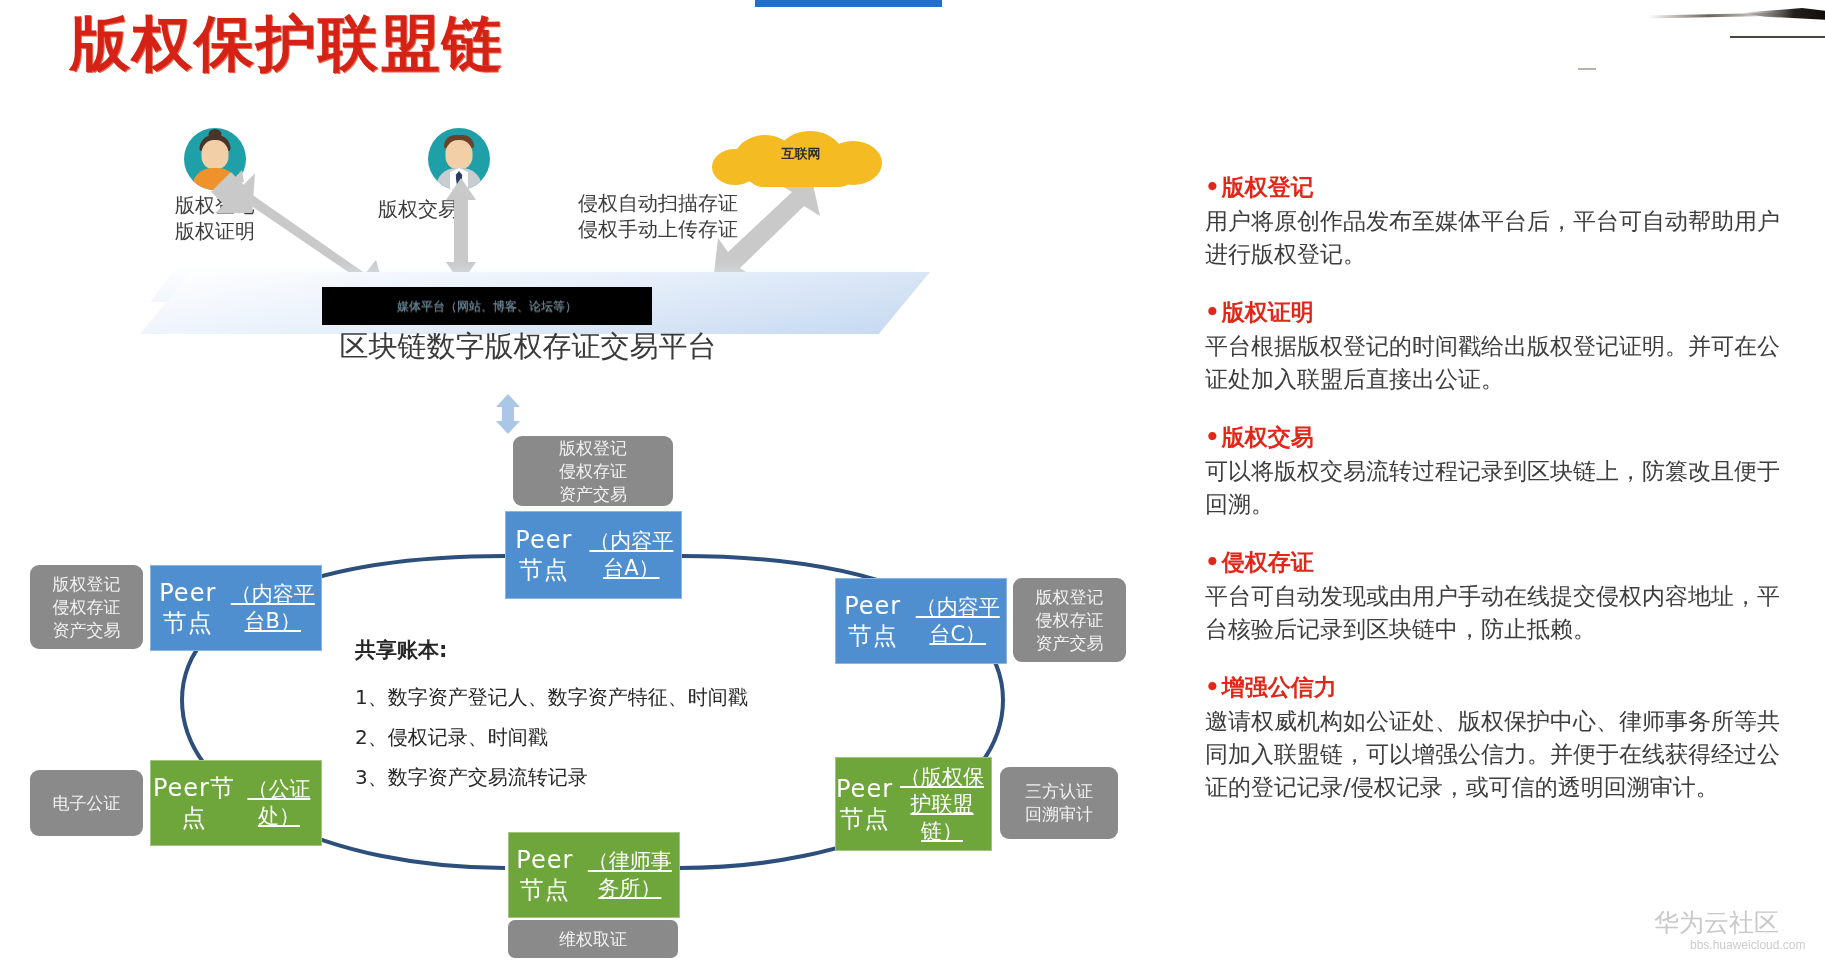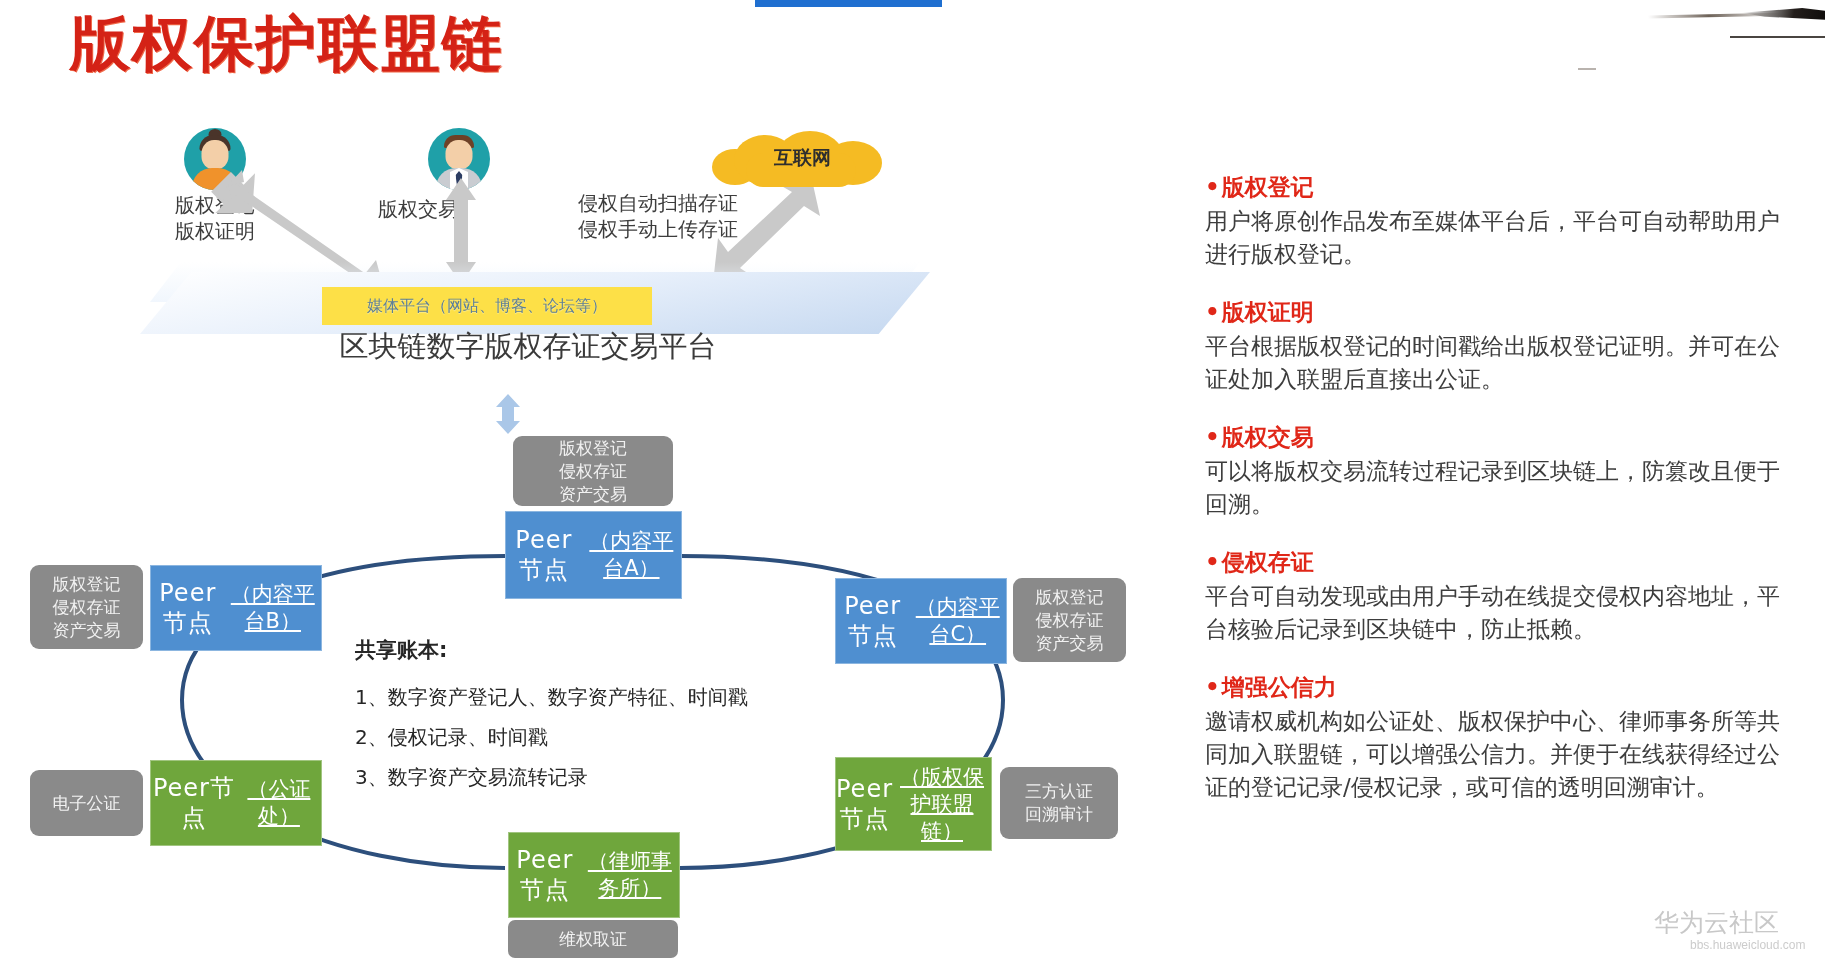--- a/index.html
+++ b/index.html
@@ -65,38 +65,38 @@
   
   .lbl{position:absolute;color:#3d3d3d;font-size:20px;line-height:26px;
     font-family:"DejaVu Sans","Liberation Sans",sans-serif;white-space:pre;}
 
   
   .arrow{position:absolute;}
 
   
   .cloud{position:absolute;left:712px;top:131px;width:172px;height:56px;}
   .cloud i{position:absolute;background:#f5bb23;border-radius:50%;display:block;}
-  .cloud-text{position:absolute;left:771px;top:145px;width:60px;text-align:right;
-    font-size:19px;color:#2e2e2e;font-weight:bold;
+  .cloud-text{position:absolute;left:771px;top:145px;width:60px;text-align:center;
+    font-size:13px;color:#2e2e2e;font-weight:bold;
     font-family:"DejaVu Sans","Liberation Sans",sans-serif;}
 
   
   .slab{
     position:absolute;left:140px;top:272px;width:790px;height:62px;
     background:linear-gradient(170deg,#ffffff 0%,#e8f0fb 45%,#c5d8f0 100%);
     clip-path:polygon(6.5% 0%,100% 0%,93.5% 100%,0% 100%);
   }
   .slab-glow{
     position:absolute;left:150px;top:262px;width:770px;height:40px;
     background:linear-gradient(180deg,rgba(255,255,255,0) 0%,rgba(240,246,253,.95) 100%);
     clip-path:polygon(4% 0%,100% 0%,96% 100%,0% 100%);
   }
   .media-bar{
     position:absolute;left:322px;top:287px;width:330px;height:38px;
-    background:#fde047;color:#5d7f96;font-size:16px;
+    background:#000000;color:#5d7f96;font-size:12px;
     display:flex;align-items:center;justify-content:center;
     font-family:"DejaVu Sans","Liberation Sans",sans-serif;
     text-shadow:0 1px 1px rgba(255,255,255,.45);
   }
   .platform-title{
     position:absolute;left:258px;top:327px;width:540px;text-align:center;
     font-size:29px;color:#3a3a3a;
     font-family:"DejaVu Sans","Liberation Sans",sans-serif;
   }
 

